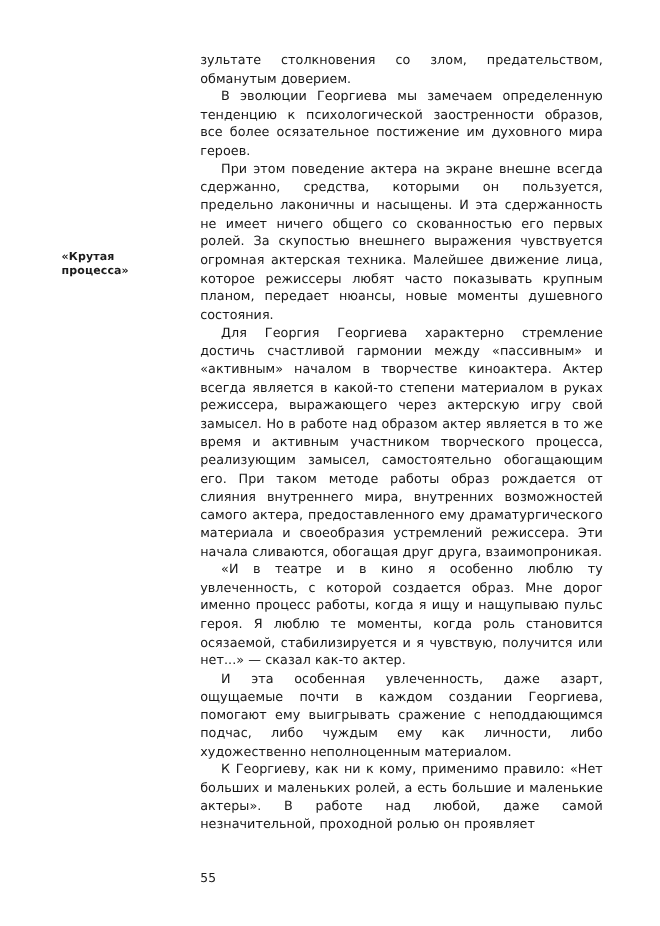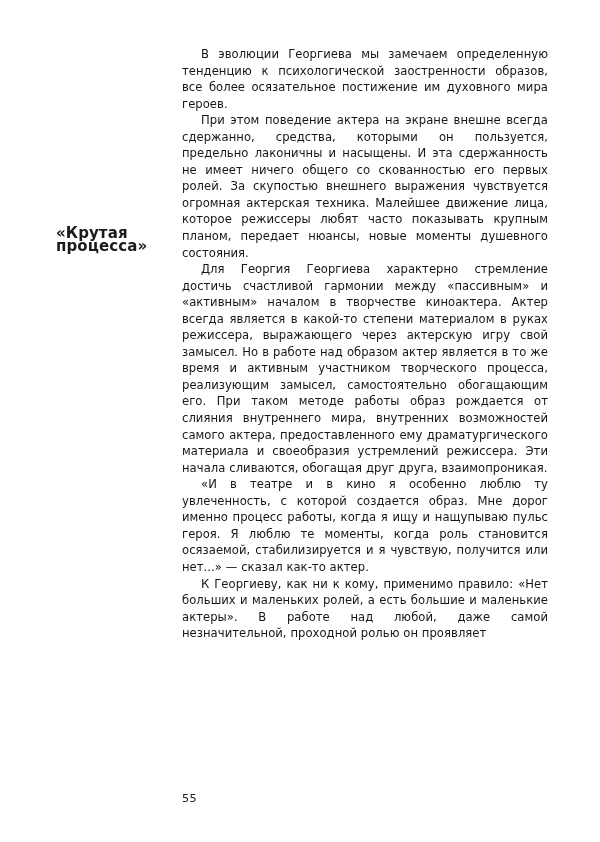--- a/index.html
+++ b/index.html
@@ -18,21 +18,21 @@
     font-family: "DejaVu Sans", "Liberation Sans", sans-serif;
     -webkit-font-smoothing: antialiased;
   }
 
   
   .margin-note {
     position: absolute;
     left: 56px;
     top: 227px;
     width: 118px;
-    font-size: 15px;
+    font-size: 10px;
     line-height: 13px;
     font-weight: bold;
     color: #1b1b1b;
     text-align: left;
     letter-spacing: 0.1px;
   }
   .margin-note .note-line {
     display: block;
     white-space: nowrap;
   }
@@ -76,22 +76,24 @@
 <body>
 
 <div class="page">
 
   <div class="margin-note">
     <span class="note-line">«Крутая</span>
     <span class="note-line">процесса»</span>
   </div>
 
   <div class="text-column">
+    <p class="para">зультате столкновения со злом, предательством, обманутым доверием.</p>
     <p class="para indent">В эволюции Георгиева мы замечаем определенную тенденцию к психологической заостренности образов, все более осязательное постижение им духовного мира героев.</p>
     <p class="para indent">При этом поведение актера на экране внешне всегда сдержанно, средства, которыми он пользуется, предельно лаконичны и насыщены. И эта сдержанность не имеет ничего общего со скованностью его первых ролей. За скупостью внешнего выражения чувствуется огромная актерская техника. Малейшее движение лица, которое режиссеры любят часто показывать крупным планом, передает нюансы, новые моменты душевного состояния.</p>
     <p class="para indent">Для Георгия Георгиева характерно стремление достичь счастливой гармонии между «пассивным» и «активным» началом в творчестве киноактера. Актер всегда является в какой-то степени материалом в руках режиссера, выражающего через актерскую игру свой замысел. Но в работе над образом актер является в то же время и активным участником творческого процесса, реализующим замысел, самостоятельно обогащающим его. При таком методе работы образ рождается от слияния внутреннего мира, внутренних возможностей самого актера, предоставленного ему драматургического материала и своеобразия устремлений режиссера. Эти начала сливаются, обогащая друг друга, взаимопроникая.</p>
     <p class="para indent">«И в театре и в кино я особенно люблю ту увлеченность, с которой создается образ. Мне дорог именно процесс работы, когда я ищу и нащупываю пульс героя. Я люблю те моменты, когда роль становится осязаемой, стабилизируется и я чувствую, получится или нет...» — сказал как-то актер.</p>
+    <p class="para indent">И эта особенная увлеченность, даже азарт, ощущаемые почти в каждом создании Георгиева, помогают ему выигрывать сражение с неподдающимся подчас, либо чуждым ему как личности, либо художественно неполноценным материалом.</p>
     <p class="para indent">К Георгиеву, как ни к кому, применимо правило: «Нет больших и маленьких ролей, а есть большие и маленькие актеры». В работе над любой, даже самой незначительной, проходной ролью он проявляет</p>
   </div>
 
   <div class="folio">55</div>
 
 </div>
 
 </body></html>

